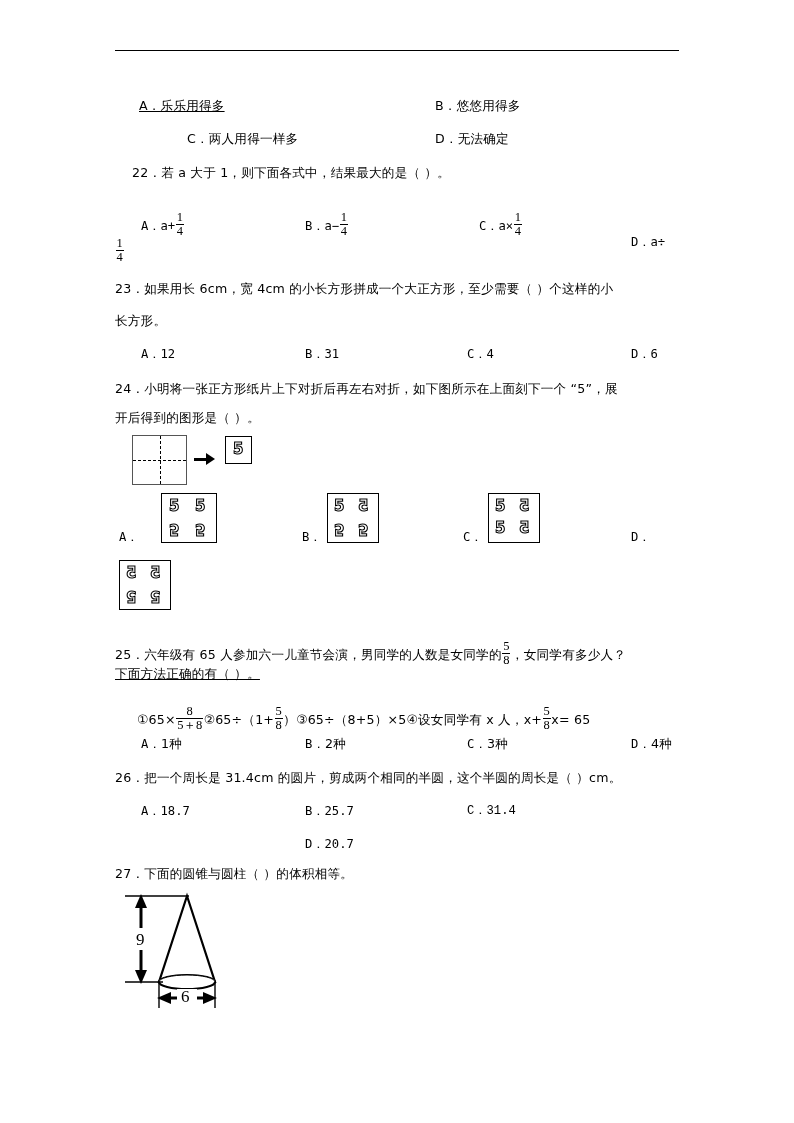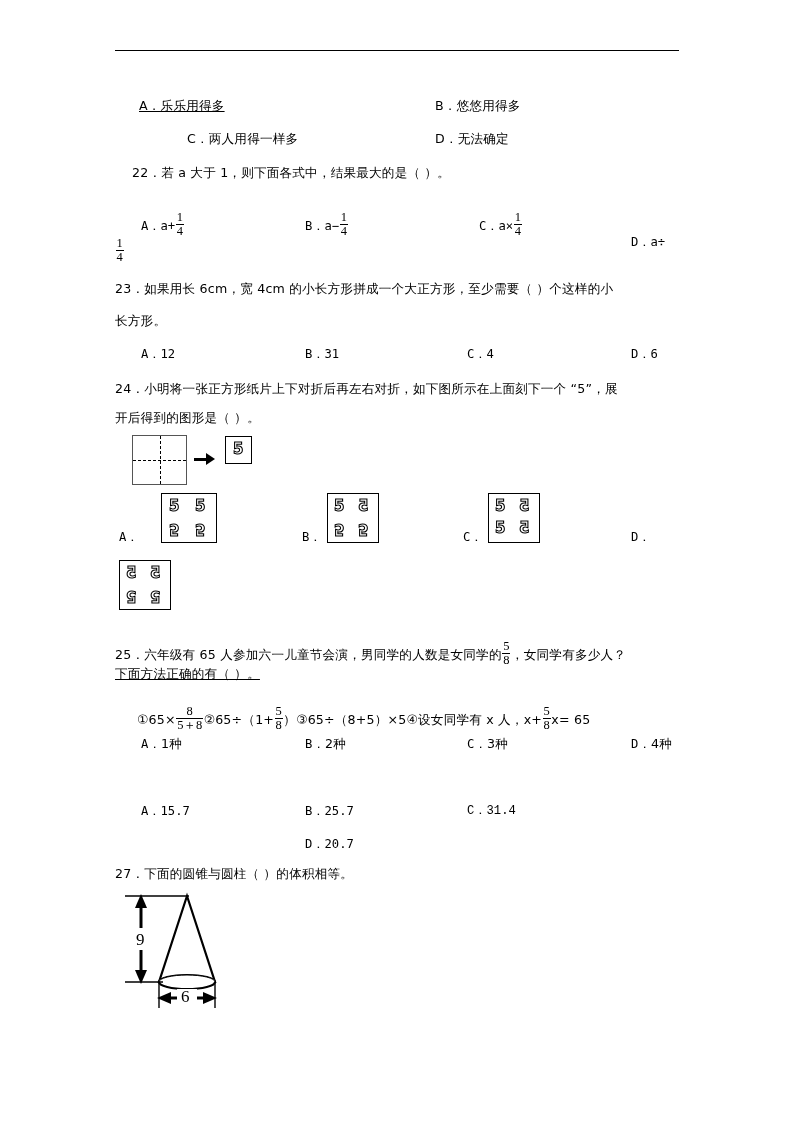--- a/index.html
+++ b/index.html
@@ -246,22 +246,23 @@
 
   <div class="qline" style="left:22px; top:705px;">
     <span class="cn">①65×</span><span class="frac tall"><span class="num">8</span><span class="den">5＋8</span></span><span class="cn">②65÷（1+</span><span class="frac tall"><span class="num">5</span><span class="den">8</span></span><span class="cn">）</span><span class="cn">③65÷（8+5）×5</span><span class="cn">④设女同学有 x 人，x+</span><span class="frac tall"><span class="num">5</span><span class="den">8</span></span><span class="cn">x= 65</span>
   </div>
 
   <div class="qline cn" style="left:26px; top:738px;"><span class="opt-letter">A．</span><span>1种</span></div>
   <div class="qline cn" style="left:190px; top:738px;"><span class="opt-letter">B．</span><span>2种</span></div>
   <div class="qline cn" style="left:352px; top:738px;"><span class="opt-letter">C．</span><span>3种</span></div>
   <div class="qline cn" style="left:516px; top:738px;"><span class="opt-letter">D．</span><span>4种</span></div>
 
-
-  <div class="qline mono" style="left:26px; top:805px;"><span>A．</span><span>15.7</span></div>
+  <div class="qline cn" style="left:0px; top:772px;">26．把一个周长是 31.4cm 的圆片，剪成两个相同的半圆，这个半圆的周长是（     ）cm。</div>
+
+  <div class="qline mono" style="left:26px; top:805px;"><span>A．</span><span>18.7</span></div>
   <div class="qline mono" style="left:190px; top:805px;"><span>B．</span><span>25.7</span></div>
   <div class="qline mono" style="left:352px; top:805px;font-family:Liberation Mono, monospace;"><span>C．</span><span>31.4</span></div>
   <div class="qline mono" style="left:190px; top:838px;"><span>D．</span><span>20.7</span></div>
 
   <div class="qline cn" style="left:0px; top:868px;">27．下面的圆锥与圆柱（      ）的体积相等。</div>
 
   <div class="cone-wrap" style="left:4px; top:888px;">
     <svg width="140" height="130" viewBox="0 0 140 130">
 
       <path d="M 68 8 L 96 94 L 40 94 Z" fill="#ffffff" stroke="#000000" stroke-width="2.2"></path>

